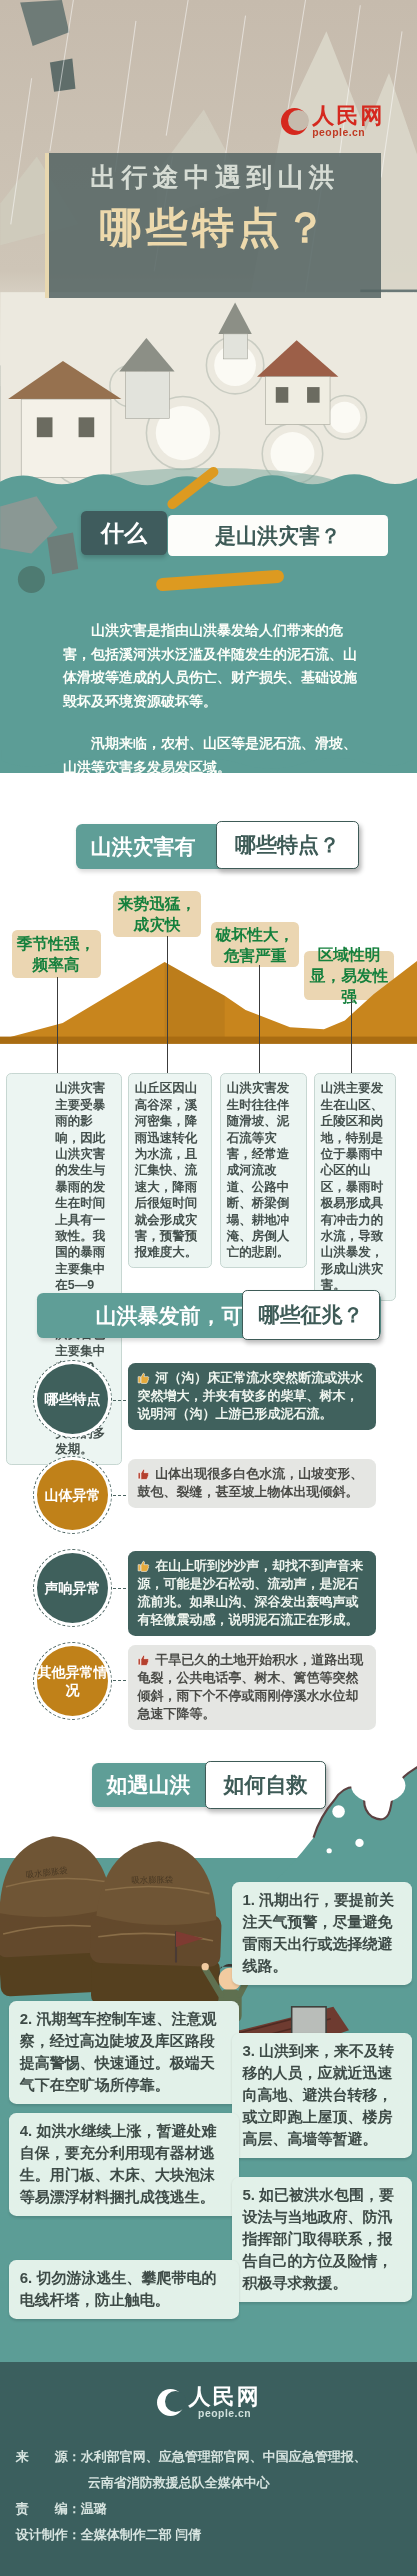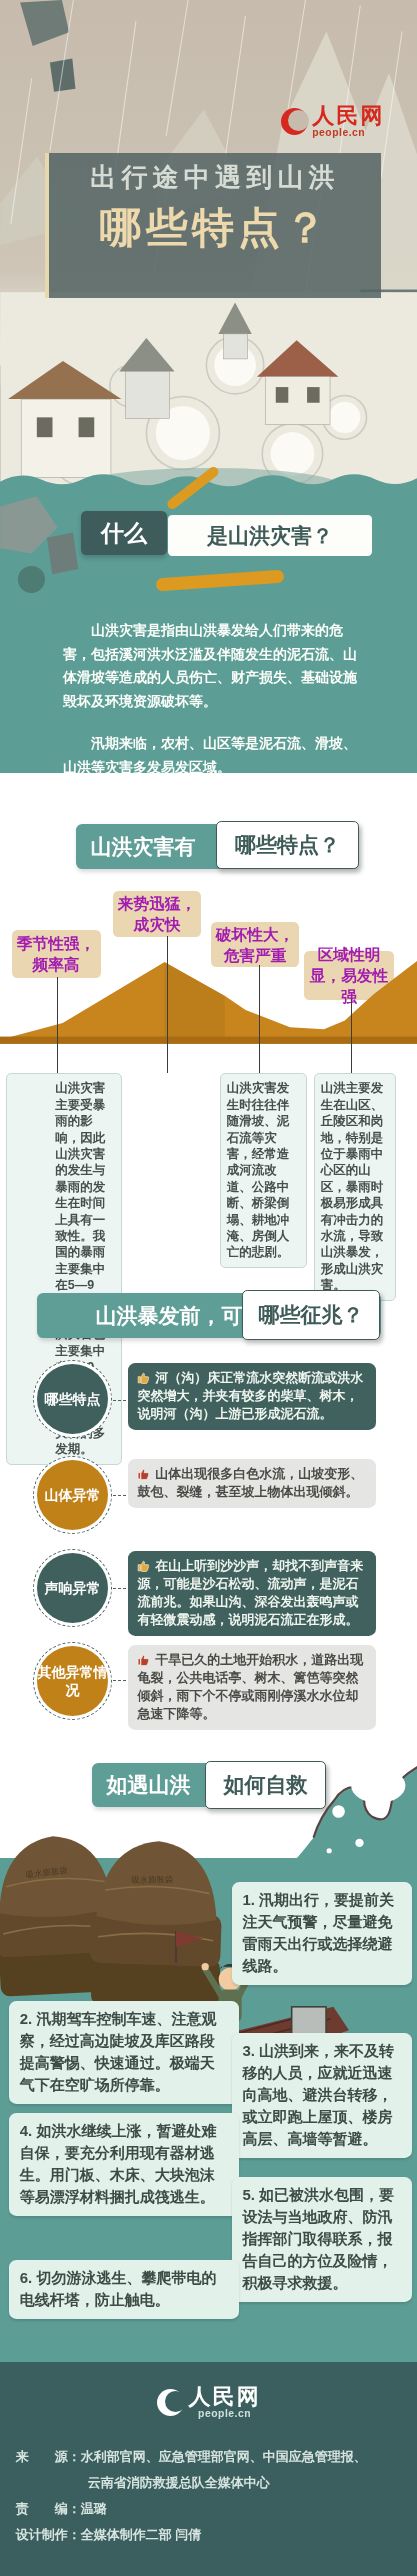--- a/index.html
+++ b/index.html
@@ -22,30 +22,30 @@
   .brand-domain.white{color:#CFE0DC;}
   .title-panel{position:absolute;left:45px;top:153px;width:336px;height:145px;background:rgba(84,100,99,0.86);border-left:4.7px solid #E8D8B0;text-align:center;}
   .title-l1{margin-top:7px;font-size:26px;font-weight:700;color:#D6DCD4;letter-spacing:5.2px;}
   .title-l2{margin-top:5.2px;font-size:42px;font-weight:800;color:#EDD9AC;letter-spacing:4.2px;}
 
   
   .teal-band{position:absolute;left:0;top:493px;width:418px;height:280px;background:#5C9D96;}
   .wave-svg{position:absolute;left:0;}
   .pencil{position:absolute;background:#DD9A20;border-radius:6.3px;}
   .badge-dark{position:absolute;left:81px;top:511px;width:86px;height:44px;background:#3F5C5D;border-radius:5.2px;display:flex;align-items:center;justify-content:center;font-size:23px;font-weight:800;color:#fff;box-shadow:0 2.1px 4.2px rgba(0,0,0,.18);}
-  .badge-white1{position:absolute;left:168px;top:515px;width:204px;height:41px;background:#FDFDFA;border-radius:4.2px;display:flex;align-items:center;justify-content:center;font-size:21px;font-weight:800;color:#3E5B57;}
+  .badge-white1{position:absolute;left:168px;top:515px;width:220px;height:41px;background:#FDFDFA;border-radius:4.2px;display:flex;align-items:center;justify-content:center;font-size:21px;font-weight:800;color:#3E5B57;}
   .what-paras{position:absolute;left:48px;top:604px;width:326px;color:#FCFEF9;font-size:14px;font-weight:600;line-height:23.5px;}
   .what-paras p{margin:15px;text-indent:2em;}
   .what-paras p + p{margin-top:19px;}
 
   
   .badge-teal{position:absolute;background:#5F9E97;border-radius:6.3px;color:#fff;font-size:21px;font-weight:800;display:flex;align-items:center;box-shadow:1px 2.6px 4.2px rgba(0,0,0,.15);}
   .badge-teal .lbl{padding-left:14.6px;}
   .badge-white2{position:absolute;background:#ffffff;border:1px solid #3E5B57;border-radius:5.2px;display:flex;align-items:center;justify-content:center;font-size:21px;font-weight:800;color:#3E5B57;box-shadow:2.1px 3.1px 4.2px rgba(0,0,0,.18);}
-  .tag{position:absolute;background:#EBD6B2;color:#a21caf;font-size:15.7px;font-weight:800;border-radius:5.2px;display:flex;align-items:center;justify-content:center;text-align:center;line-height:21px;padding:2.1px 4.2px;}
+  .tag{position:absolute;background:#EBD6B2;color:#15803d;font-size:15.7px;font-weight:800;border-radius:5.2px;display:flex;align-items:center;justify-content:center;text-align:center;line-height:21px;padding:2.1px 4.2px;}
   .vline{position:absolute;width:1px;background:#3C3C3C;}
   .fbox{position:absolute;top:1073px;background:#ECF5F2;border:0.5px solid #C7D7D2;border-radius:5.2px;padding:6.3px 5.7px;font-size:12.5px;line-height:16.4px;color:#44504D;font-weight:600;}
 
   
   .sign-ellipse{position:absolute;left:33px;width:79px;height:78px;border:1px dashed #4A6360;border-radius:50%;padding:2.6px;background:#fff;}
   .sign-ellipse .inner{width:100%;height:100%;border-radius:50%;display:flex;align-items:center;justify-content:center;color:#fff;font-weight:800;font-size:14px;text-align:center;line-height:18px;}
   .inner.dark{background:#3F605C;}
   .inner.orange{background:#C08119;}
   .sign-dash{position:absolute;left:113px;width:18px;border-top:1.6px dashed #4A6360;}
   .sbox{position:absolute;left:128px;width:248px;border-radius:7.3px;padding:6.3px 9.4px;font-size:13px;line-height:18px;font-weight:600;}
@@ -193,20 +193,21 @@
     <polygon points="0,162 120,130 315,13 430,78 470,105 555,138 620,142 660,125 715,75 800,10 800,162" fill="#C8851D"></polygon>
     <polygon points="315,13 430,78 430,162 315,162" fill="#000000" opacity="0.06"></polygon>
     <rect x="0" y="156" width="800" height="14" fill="#A96C12"></rect>
   </svg>
   <div class="vline" style="left:57px;top:977px;height:96px;"></div>
   <div class="vline" style="left:167px;top:936px;height:137px;"></div>
   <div class="vline" style="left:259px;top:965px;height:108px;"></div>
   <div class="vline" style="left:351px;top:999px;height:74px;"></div>
 
   <div class="fbox" style="left:6.3px;width:116px;padding-left:48px;">山洪灾害主要受暴雨的影响，因此山洪灾害的发生与暴雨的发生在时间上具有一致性。我国的暴雨主要集中在5—9月，因而我国的山洪灾害也主要集中在5—9月，尤其是6—8月更是山洪灾害的多发期。</div>
+  <div class="fbox" style="left:128px;width:84px;">山丘区因山高谷深，溪河密集，降雨迅速转化为水流，且汇集快、流速大，降雨后很短时间就会形成灾害，预警预报难度大。</div>
   <div class="fbox" style="left:220px;width:87px;">山洪灾害发生时往往伴随滑坡、泥石流等灾害，经常造成河流改道、公路中断、桥梁倒塌、耕地冲淹、房倒人亡的悲剧。</div>
   <div class="fbox" style="left:314px;width:82px;">山洪主要发生在山区、丘陵区和岗地，特别是位于暴雨中心区的山区，暴雨时极易形成具有冲击力的水流，导致山洪暴发，形成山洪灾害。</div>
 
   <div class="badge-teal" style="left:37px;top:1293px;width:344px;height:45px;padding-left:44px;">
     <span class="lbl">山洪暴发前，可能有</span>
   </div>
   <div class="badge-white2" style="left:242px;top:1290px;width:138px;height:50px;">哪些征兆？</div>
 
   <div class="sign-ellipse" style="top:1360px;">
     <div class="inner dark">哪些特点</div>

